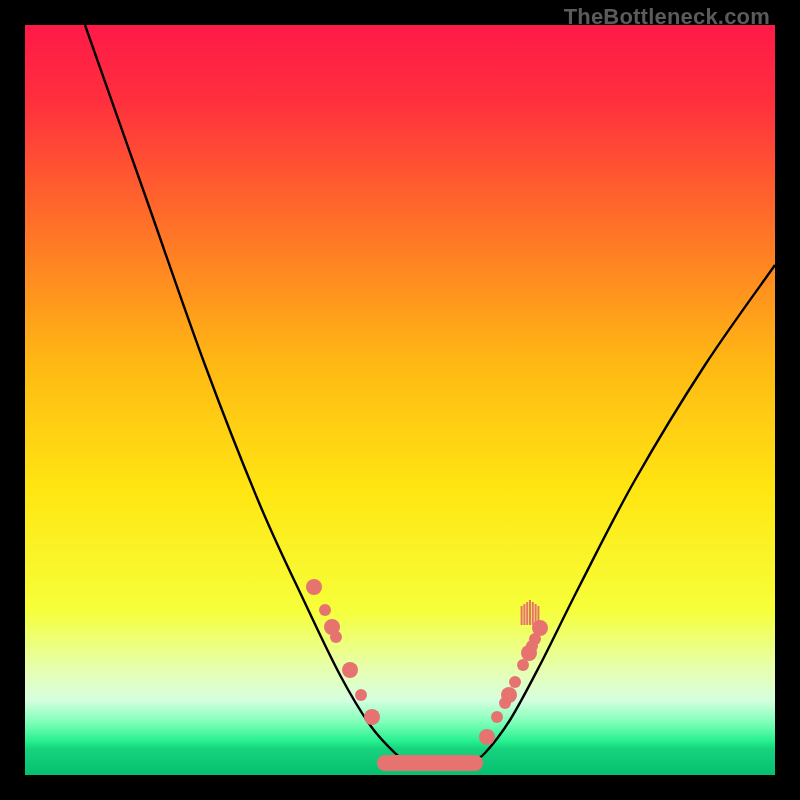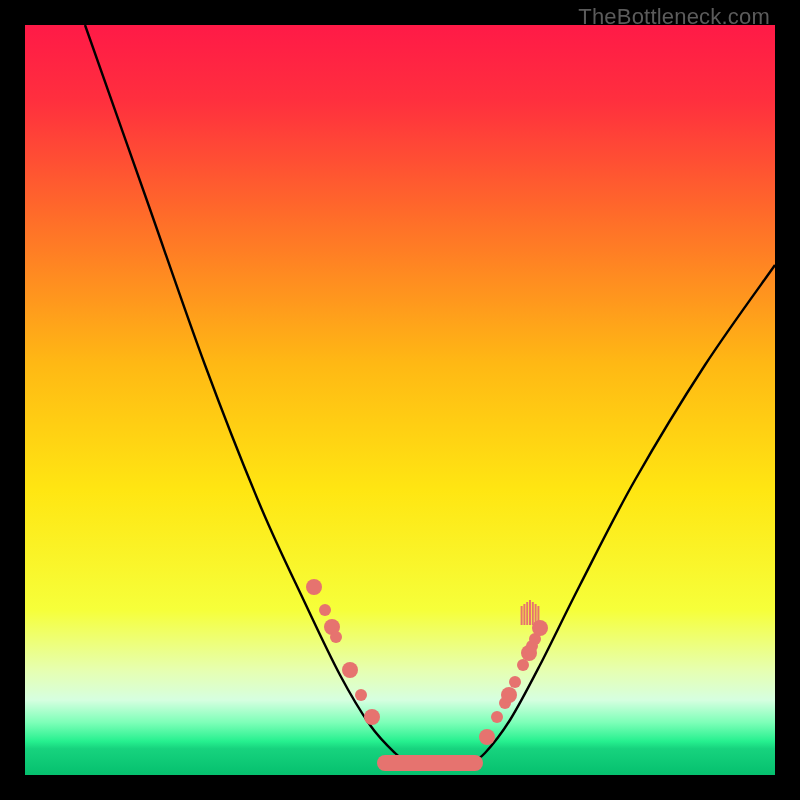--- a/index.html
+++ b/index.html
@@ -32,21 +32,21 @@
     top: 0;
     width: 750px;
     height: 750px;
     overflow: visible;
   }
   .watermark {
     position: absolute;
     top: 4px;
     right: 30px;
     font-size: 22px;
-    font-weight: 400;
+    font-weight: 700;
     color: #5b5b5b;
     letter-spacing: 0.2px;
   }
 </style>
 </head>
 <body>
 
 <div class="frame">
   <svg class="gradient" viewBox="0 0 750 750" preserveAspectRatio="none">
     <defs>

